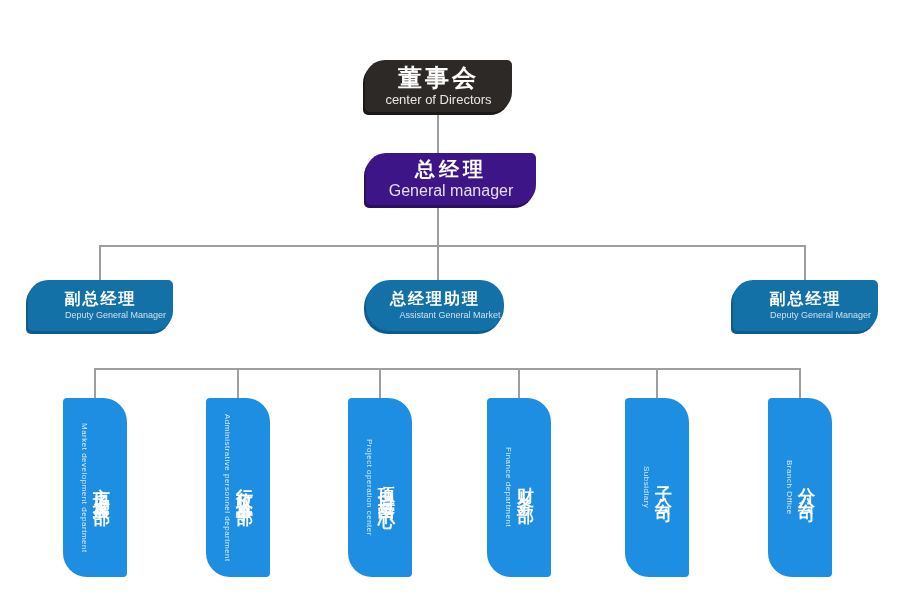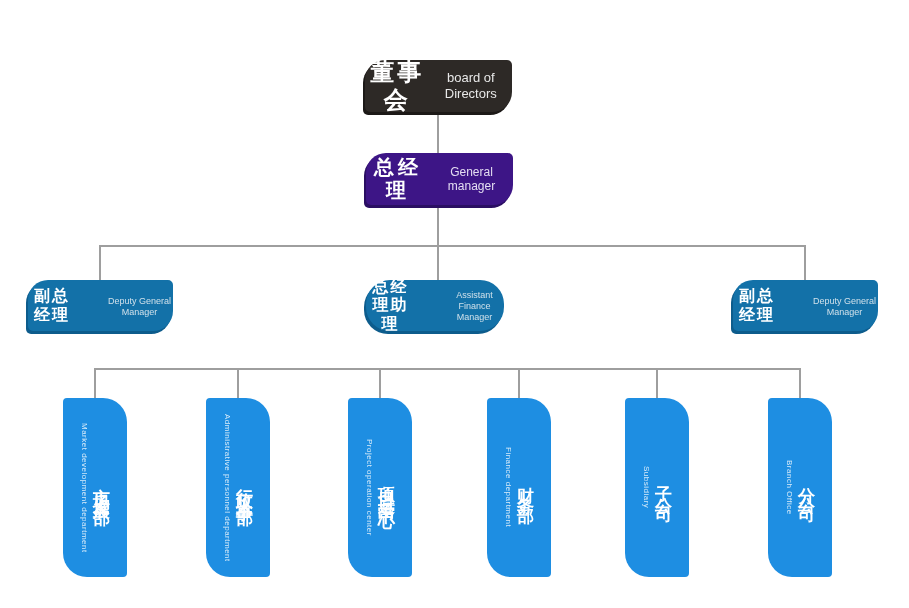--- a/index.html
+++ b/index.html
@@ -3,32 +3,32 @@
 <meta charset="utf-8">
 <style>
   html,body{margin:0;padding:0;background:#ffffff;font-family:"Liberation Sans",sans-serif;}
   .stage{position:relative;width:909px;height:608px;background:#ffffff;overflow:hidden;}
 
   
   .vline{position:absolute;width:2px;background:#9e9e9e;}
   .hline{position:absolute;height:2px;background:#9e9e9e;}
 
   
-  .hnode{position:absolute;display:flex;justify-content:center;align-items:center;
+  .hnode{position:absolute;display:flex;flex-direction:column;justify-content:center;align-items:center;
          border-radius:20px 5px 20px 5px;color:#ffffff;text-align:center;}
   .hnode .zh{font-weight:bold;line-height:1.15;}
   .hnode .en{line-height:1.2;}
 
   .board{background:#2d2926;box-shadow:-2px 3px 0 #1c1917;}
   .board .zh{font-size:24px;letter-spacing:3px;}
   .board .en{font-size:13px;color:#e8e8e8;}
 
   .gm{background:#3d1586;box-shadow:-2px 3px 0 #2a0e62;}
   .gm .zh{font-size:20px;letter-spacing:4px;}
-  .gm .en{font-size:12px;color:#e4ddf2;}
+  .gm .en{font-size:16px;color:#e4ddf2;}
 
   .mgr{background:#1371a8;box-shadow:-2px 3px 0 #0d5c8c;}
   .mgr .zh{font-size:16px;letter-spacing:2px;}
   .mgr .en{font-size:9px;color:#cfe0ea;margin-top:2px;margin-left:30px;}
 
   
   .vnode{position:absolute;width:64px;height:179px;background:#1e8ee2;
          border-radius:4px 24px 4px 24px;display:flex;flex-direction:row;
          justify-content:center;align-items:center;gap:5px;color:#ffffff;}
   .vnode .zh{writing-mode:vertical-rl;text-orientation:upright;font-size:17px;font-weight:bold;
@@ -51,35 +51,35 @@
   <div class="hline" style="left:94px;top:368px;width:707px;"></div>
   <div class="vline" style="left:94px;top:370px;height:28px;"></div>
   <div class="vline" style="left:237px;top:370px;height:28px;"></div>
   <div class="vline" style="left:379px;top:370px;height:28px;"></div>
   <div class="vline" style="left:518px;top:370px;height:28px;"></div>
   <div class="vline" style="left:656px;top:370px;height:28px;"></div>
   <div class="vline" style="left:799px;top:370px;height:28px;"></div>
 
   <div class="hnode board" style="left:365px;top:60px;width:147px;height:52px;">
     <div class="zh">董事会</div>
-    <div class="en">board of Directors</div>
+    <div class="en">center of Directors</div>
   </div>
 
-  <div class="hnode gm" style="left:366px;top:153px;width:147px;height:52px;">
+  <div class="hnode gm" style="left:366px;top:153px;width:170px;height:52px;">
     <div class="zh">总经理</div>
     <div class="en">General manager</div>
   </div>
 
   <div class="hnode mgr" style="left:28px;top:280px;width:145px;height:51px;">
     <div class="zh">副总经理</div>
     <div class="en">Deputy General Manager</div>
   </div>
   <div class="hnode mgr" style="left:366px;top:280px;width:138px;height:51px;border-radius:24px;">
     <div class="zh">总经理助理</div>
-    <div class="en">Assistant Finance Manager</div>
+    <div class="en">Assistant General Market</div>
   </div>
   <div class="hnode mgr" style="left:733px;top:280px;width:145px;height:51px;">
     <div class="zh">副总经理</div>
     <div class="en">Deputy General Manager</div>
   </div>
 
   <div class="vnode" style="left:63px;top:398px;">
     <div class="en">Market development department</div>
     <div class="zh">市场发展部</div>
   </div>

